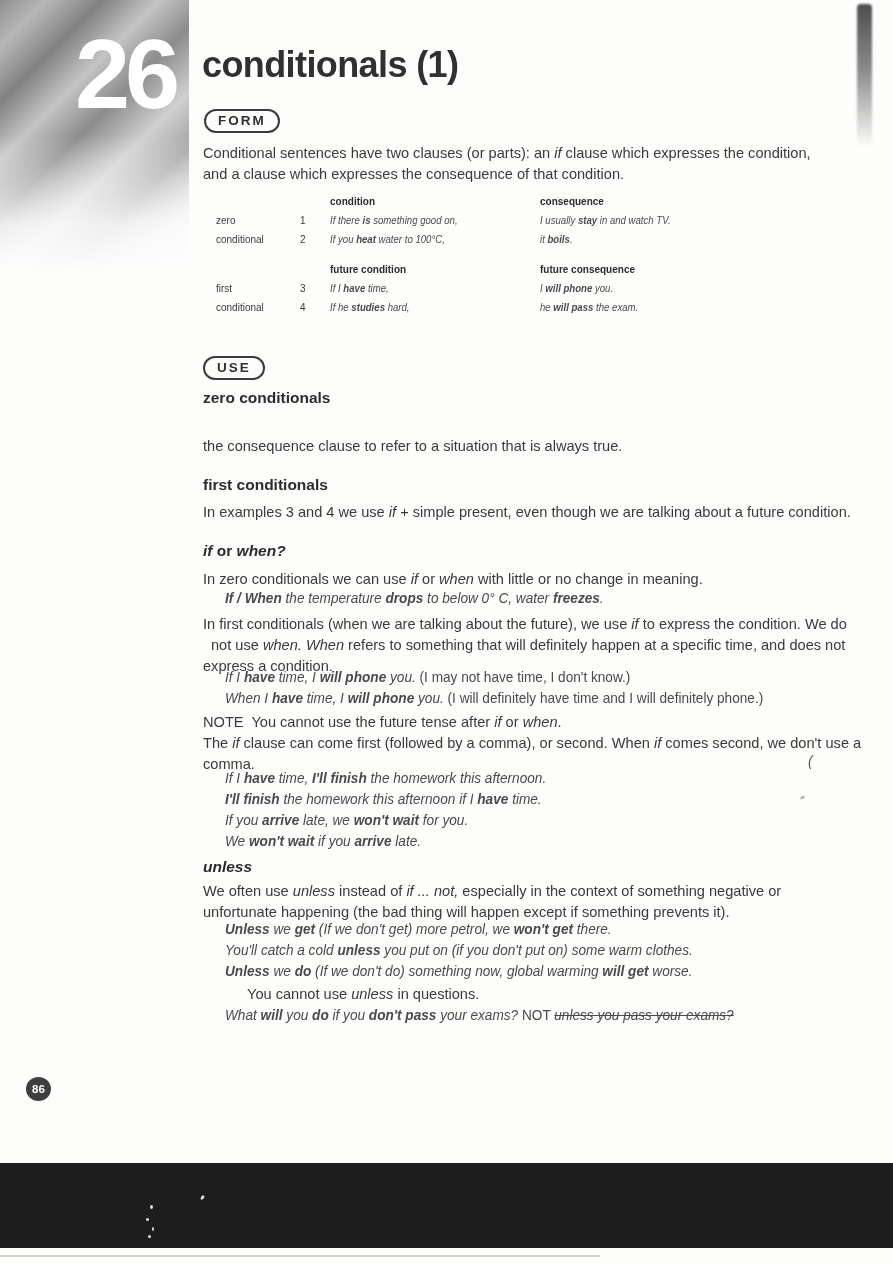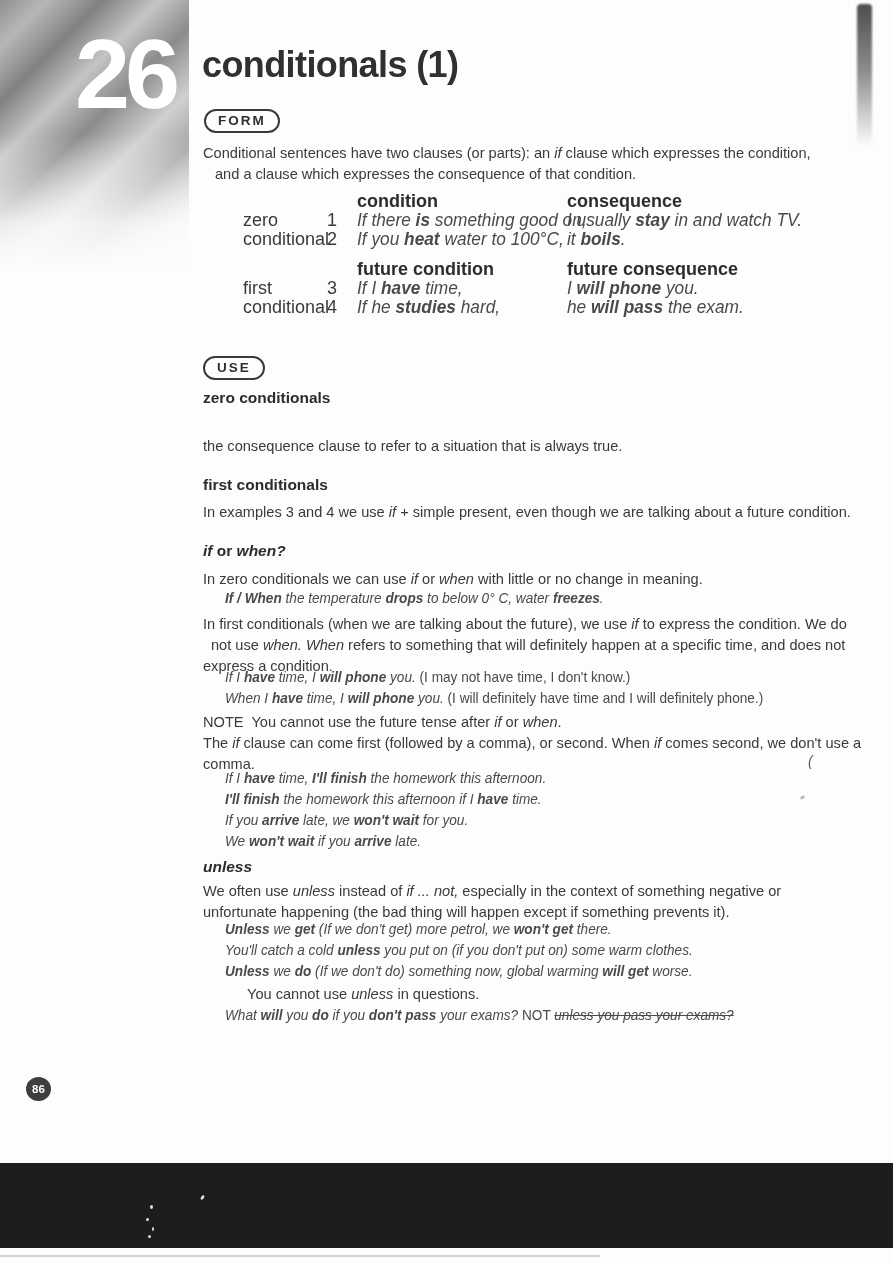--- a/index.html
+++ b/index.html
@@ -41,21 +41,21 @@
   
   .s-r{font-style:normal;font-weight:400;}
   .s-i{font-style:italic;}
   .s-b{font-weight:700;font-style:normal;}
   .s-bi{font-weight:700;font-style:italic;}
   .s-st{font-style:italic;text-decoration:line-through;}
   
   .tbl{
     position:absolute;left:216px;top:192px;
     display:grid;grid-template-columns:84px 30px 210px auto;
-    font-size:18px;line-height:19px;color:#3a3a3a;margin-left:27px;
+    font-size:10px;line-height:19px;color:#3a3a3a;
   }
   .tc{white-space:nowrap;}
   .th{font-weight:700;color:#2c2c2c;}
   .ti{font-style:italic;color:#4a4a4a;transform:scaleX(.96);transform-origin:left top;}
   .tspacer{grid-column:1/-1;height:11px;}
   
   .page-badge{
     position:absolute;left:26px;top:1077px;width:25px;height:24px;border-radius:50%;
     background:#3e3e3e;color:#fff;font-size:11.5px;font-weight:700;
     display:flex;align-items:center;justify-content:center;
@@ -78,21 +78,21 @@
 <div class="page">
 
   <div class="unit-block">
     <div class="unit-number">26</div>
   </div>
   <div class="edge-artifact"></div>
   <h1 class="title">conditionals (1)</h1>
   <div class="badge badge-form">FORM</div>
 
   <p class="para" style="left:203px;top:143px;"><span class="s-r">Conditional sentences have two clauses (or parts): an </span><span class="s-i">if</span><span class="s-r"> clause which expresses the condition,</span></p>
-  <p class="para" style="left:203px;top:164px;margin-left:12px;"><span class="s-r">and a clause which expresses the consequence of that condition.</span></p>
+  <p class="para" style="left:203px;top:164px;"><span class="s-r">and a clause which expresses the consequence of that condition.</span></p>
 
   <div class="tbl">
     <div class="tc"></div>
     <div class="tc"></div>
     <div class="tc th">condition</div>
     <div class="tc th">consequence</div>
 
     <div class="tc">zero</div>
     <div class="tc">1</div>
     <div class="tc ti"><span class="s-i">If there </span><span class="s-bi">is</span><span class="s-i"> something good on,</span></div>

